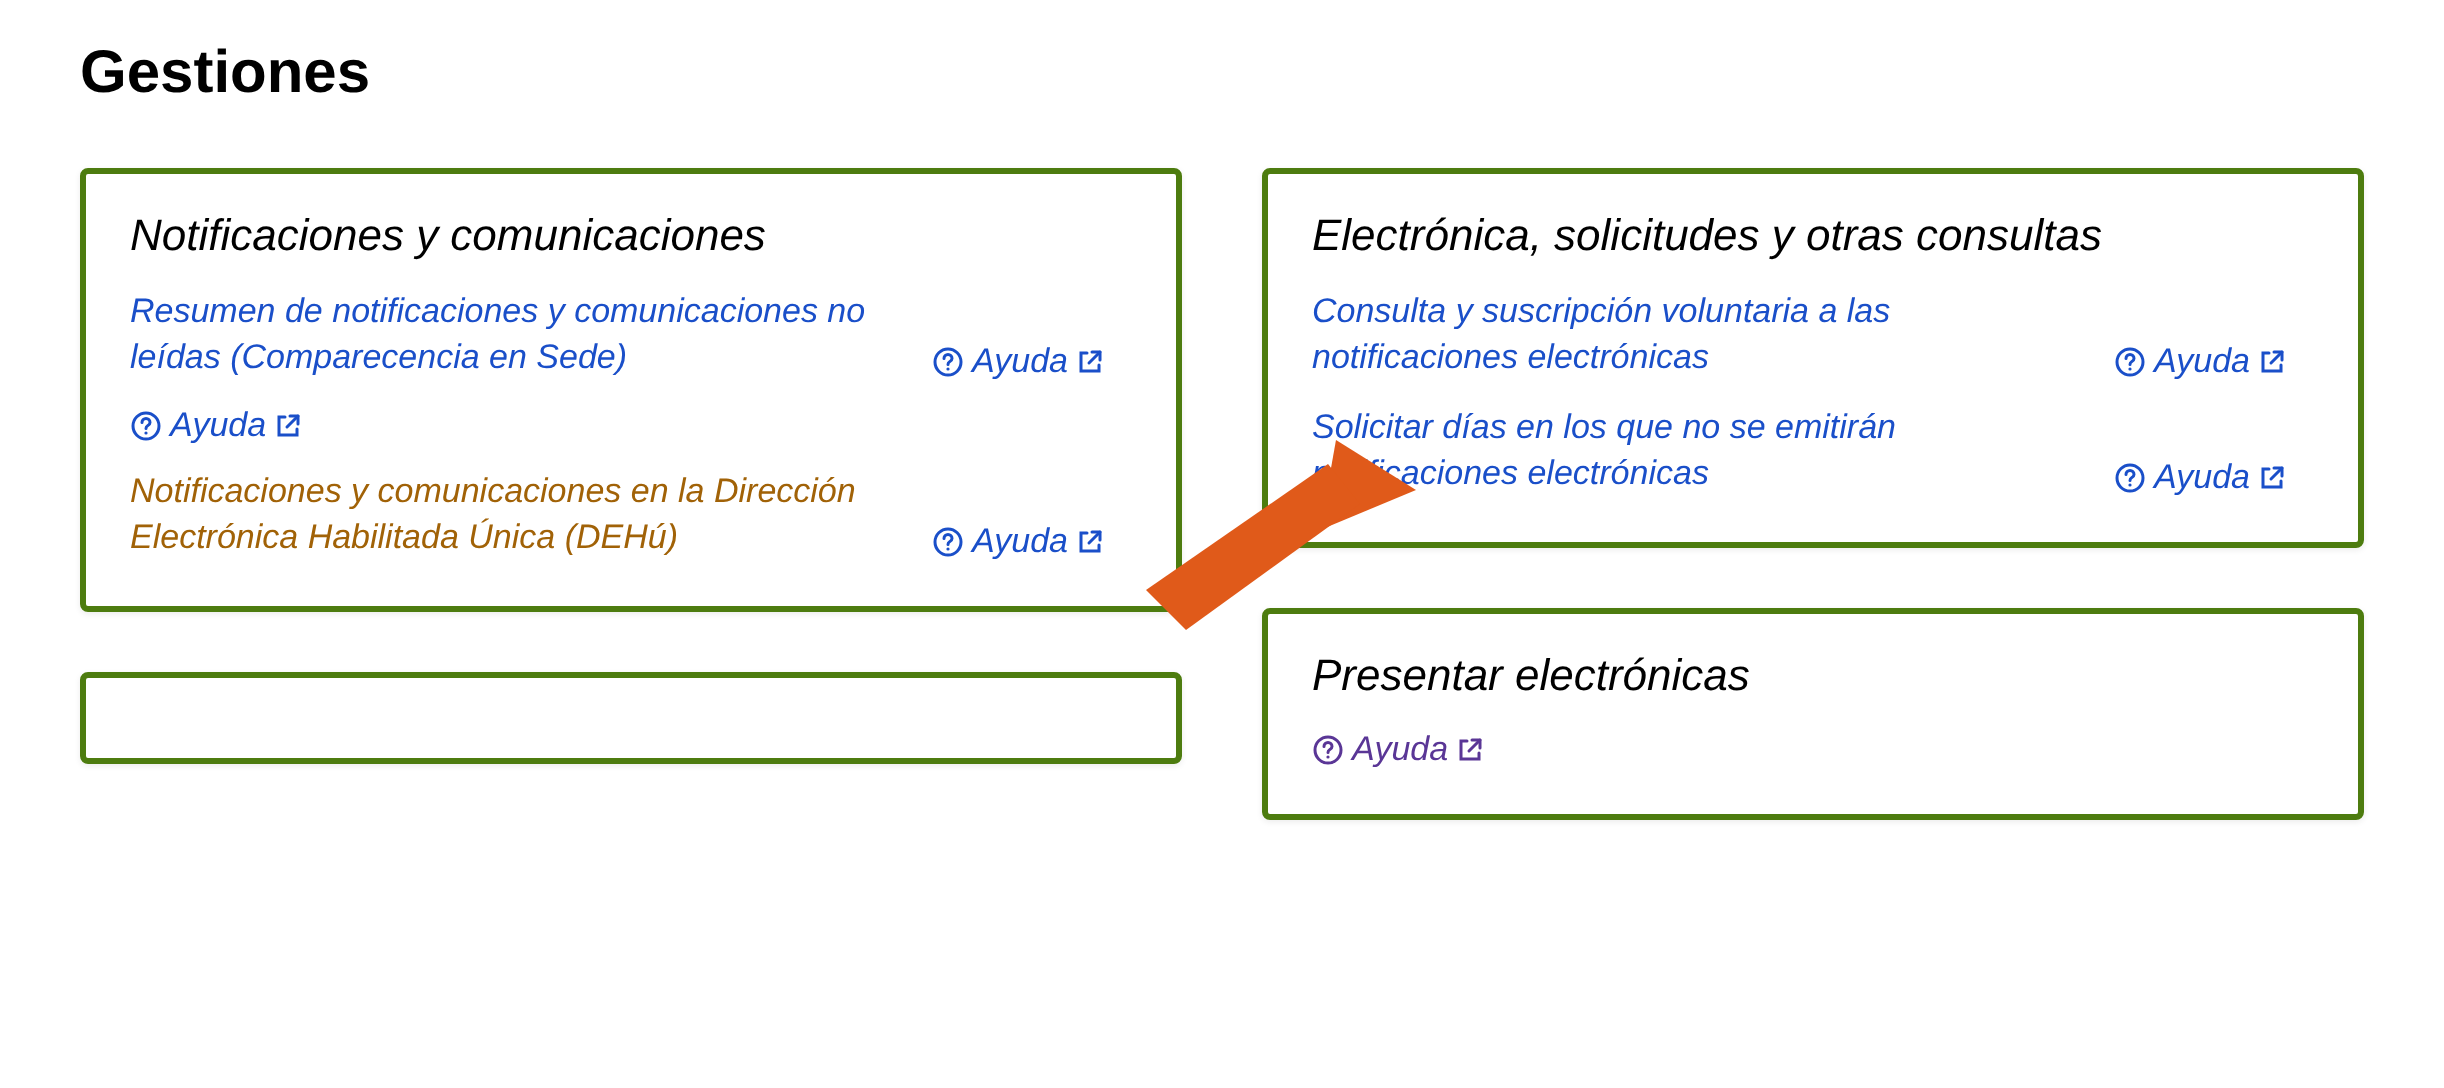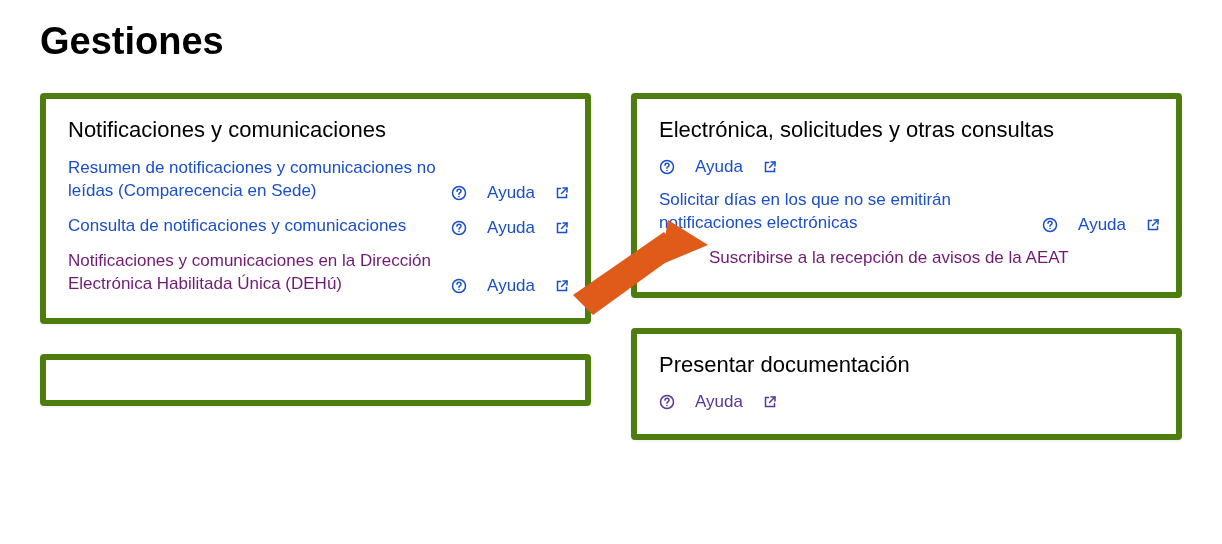--- a/index.html
+++ b/index.html
@@ -7,40 +7,41 @@
       padding: 0;
       box-sizing: border-box;
     }
     body {
       font-family: Arial, Helvetica, sans-serif;
       background: #fff;
       padding: 20px 40px;
       width: 1222px;
     }
     .page-title {
-      font-size: 38px;
+      font-size: 30px;
       font-weight: bold;
       color: #000;
       margin-bottom: 30px;
     }
     .cards-container {
       display: flex;
       gap: 40px;
     }
     .col {
       display: flex;
       flex-direction: column;
       gap: 30px;
       flex: 1;
     }
     .card {
-      border: 6px solid #4d7c0f;
+      border: 3px solid #4d7c0f;
       border-radius: 4px;
-      padding: 18px 16px 22px 22px;
+      padding: 18px 36px 22px 22px;
       box-shadow: 0 1px 3px rgba(0,0,0,0.08);
+      font-style: italic;
     }
     .card-title {
       font-size: 22px;
       color: #000;
       margin-bottom: 14px;
       font-weight: normal;
     }
     .card-row {
       display: flex;
       align-items: flex-end;
@@ -53,31 +54,31 @@
     }
     .link {
       color: #1a4fc9;
       font-size: 17px;
       text-decoration: none;
       cursor: pointer;
       line-height: 1.35;
       flex: 1;
     }
     .link.visited {
-      color: #701a75;
+      color: #a16207;
     }
     .help {
       color: #1a4fc9;
       font-size: 17px;
       text-decoration: none;
       cursor: pointer;
       white-space: nowrap;
       display: inline-flex;
       align-items: center;
-      gap: 20px;
+      gap: 4px;
     }
     .help.visited {
       color: #5a3696;
     }
     .help-icon {
       display: inline-flex;
       width: 16px;
       height: 16px;
     }
     .ext-icon {
@@ -122,21 +123,20 @@
               <svg viewBox="0 0 14 14" fill="none" stroke="currentColor" stroke-width="1.5">
                   <path d="M5.5 2.5H2.5v9h9V8.5" stroke-linecap="round"></path>
                   <path d="M8 2h4v4" stroke-linecap="round" stroke-linejoin="round"></path>
                   <path d="M12 2L6.5 7.5" stroke-linecap="round"></path>
                 </svg>
             </span>
           </a>
         </div>
 
         <div class="card-row">
-          <a class="link">Consulta de notificaciones y comunicaciones</a>
           <a class="help">
             <span class="help-icon">
               <svg viewBox="0 0 16 16" fill="none" stroke="currentColor" stroke-width="1.5">
                   <circle cx="8" cy="8" r="6.5"></circle>
                   <path d="M6 6.2c0-1.1.9-2 2-2s2 .9 2 2c0 .8-.5 1.3-1.2 1.7C8.3 8.2 8 8.5 8 9.2" stroke-linecap="round"></path>
                   <circle cx="8" cy="11.5" r="0.8" fill="currentColor" stroke="none"></circle>
                 </svg>
             </span>
             <span>Ayuda</span>
             <span class="ext-icon">
@@ -175,20 +175,21 @@
       </div>
 
     </div>
 
     <div class="col">
 
       <div class="card">
         <h2 class="card-title">Electrónica, solicitudes y otras consultas</h2>
 
         <div class="card-row">
+          <a class="link">Consulta y suscripción voluntaria a las notificaciones electrónicas</a>
           <a class="help">
             <span class="help-icon">
               <svg viewBox="0 0 16 16" fill="none" stroke="currentColor" stroke-width="1.5">
                   <circle cx="8" cy="8" r="6.5"></circle>
                   <path d="M6 6.2c0-1.1.9-2 2-2s2 .9 2 2c0 .8-.5 1.3-1.2 1.7C8.3 8.2 8 8.5 8 9.2" stroke-linecap="round"></path>
                   <circle cx="8" cy="11.5" r="0.8" fill="currentColor" stroke="none"></circle>
                 </svg>
             </span>
             <span>Ayuda</span>
             <span class="ext-icon">
@@ -215,27 +216,24 @@
             <span class="ext-icon">
               <svg viewBox="0 0 14 14" fill="none" stroke="currentColor" stroke-width="1.5">
                   <path d="M5.5 2.5H2.5v9h9V8.5" stroke-linecap="round"></path>
                   <path d="M8 2h4v4" stroke-linecap="round" stroke-linejoin="round"></path>
                   <path d="M12 2L6.5 7.5" stroke-linecap="round"></path>
                 </svg>
             </span>
           </a>
         </div>
 
-        <div class="card-row" style="padding-left:50px;">
-          <a class="link visited">Suscribirse a la recepción de avisos de la AEAT</a>
-        </div>
-      </div>
-
-      <div class="card">
-        <h2 class="card-title">Presentar documentación</h2>
+      </div>
+
+      <div class="card">
+        <h2 class="card-title">Presentar electrónicas</h2>
         <div class="card-row">
           <a class="help visited">
             <span class="help-icon">
               <svg viewBox="0 0 16 16" fill="none" stroke="currentColor" stroke-width="1.5">
                   <circle cx="8" cy="8" r="6.5"></circle>
                   <path d="M6 6.2c0-1.1.9-2 2-2s2 .9 2 2c0 .8-.5 1.3-1.2 1.7C8.3 8.2 8 8.5 8 9.2" stroke-linecap="round"></path>
                   <circle cx="8" cy="11.5" r="0.8" fill="currentColor" stroke="none"></circle>
                 </svg>
             </span>
             <span>Ayuda</span>

